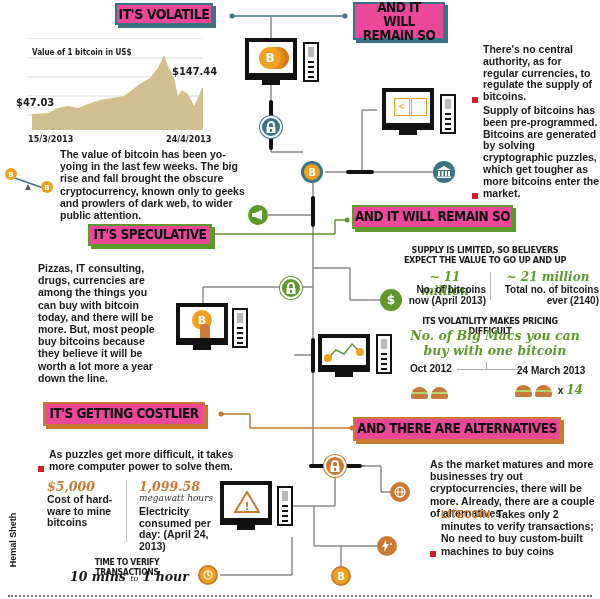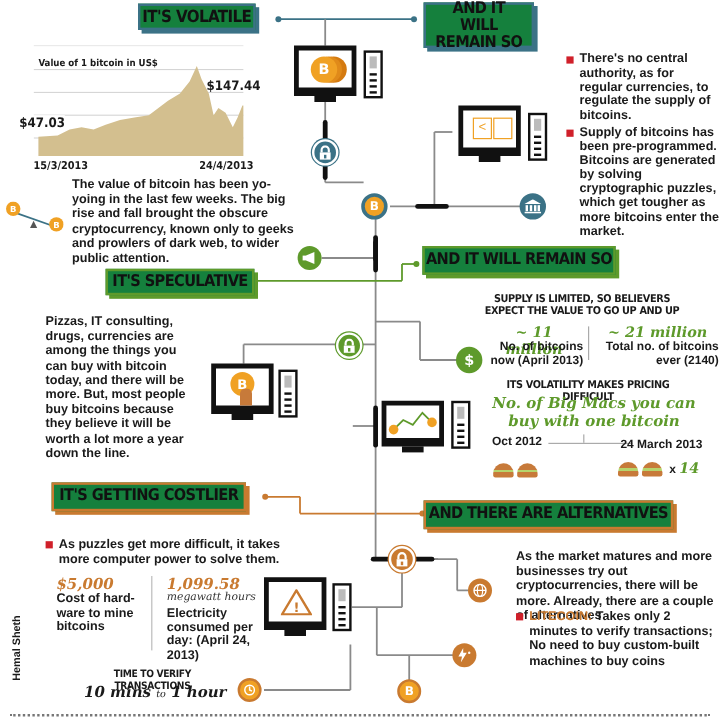--- a/index.html
+++ b/index.html
@@ -1,23 +1,23 @@
 <!DOCTYPE html>
 <html><head>
 <meta charset="utf-8">
 <style>
   html,body{margin:0;padding:0;background:#fff;}
   body{width:600px;height:599px;position:relative;overflow:hidden;font-family:"Liberation Sans",sans-serif;color:#1a1a1a;}
   .abs{position:absolute;}
-  .hdr{position:absolute;background:#15803d;font-family:"DejaVu Sans Condensed","DejaVu Sans",sans-serif;font-weight:bold;letter-spacing:-0.5px;color:#111;line-height:1.0;display:flex;align-items:center;justify-content:center;text-align:center;box-sizing:border-box;}
+  .hdr{position:absolute;background:#ec4899;font-family:"DejaVu Sans Condensed","DejaVu Sans",sans-serif;font-weight:bold;letter-spacing:-0.5px;color:#111;line-height:1.0;display:flex;align-items:center;justify-content:center;text-align:center;box-sizing:border-box;}
   .hdr.blue{border:2px solid #3b7286;box-shadow:3px 3px 0 #3b7286;}
   .hdr.green{border:2px solid #5e9a2b;box-shadow:3px 3px 0 #5e9a2b;}
   .hdr.orange{border:2px solid #c97a30;box-shadow:3px 3px 0 #c97a30;}
   .body-text{position:absolute;font-size:10.5px;line-height:12.2px;font-weight:bold;color:#1a1a1a;font-family:"Liberation Sans",sans-serif;}
-  .bullet{display:flex;gap:5px;}
+  .bullet{display:flex;gap:5px;align-items:flex-end;}
   .bullet .sq{width:6px;height:6px;background:#d0202a;margin-top:3px;flex:0 0 6px;}
   .serif-num{font-family:"DejaVu Serif",serif;font-style:italic;font-weight:bold;}
   .caps{font-family:"DejaVu Sans Condensed","DejaVu Sans",sans-serif;font-weight:bold;font-size:9px;letter-spacing:-0.3px;text-align:center;}
   .coin{position:absolute;border-radius:50%;display:flex;align-items:center;justify-content:center;color:#fff;font-weight:bold;font-family:"DejaVu Sans",sans-serif;box-sizing:border-box;}
   .monitor{position:absolute;border:4px solid #111;border-bottom-width:7px;background:#fff;box-sizing:border-box;}
   .monitor .stand{position:absolute;left:30%;width:40%;height:5px;background:#111;bottom:-12px;}
   .tower{position:absolute;border:2px solid #111;background:#fff;box-sizing:border-box;}
   .tower .scr{position:absolute;left:3px;right:3px;top:3px;height:10px;background:#bbb;}
   .tower .ln{position:absolute;left:3px;right:3px;height:2px;background:#111;}
   .burger{display:inline-block;width:17px;height:12px;border-radius:9px 9px 2px 2px;background:linear-gradient(#c77a3a 0 45%,#b6d46c 45% 62%,#c77a3a 62% 100%);margin-right:3px;vertical-align:middle;}

